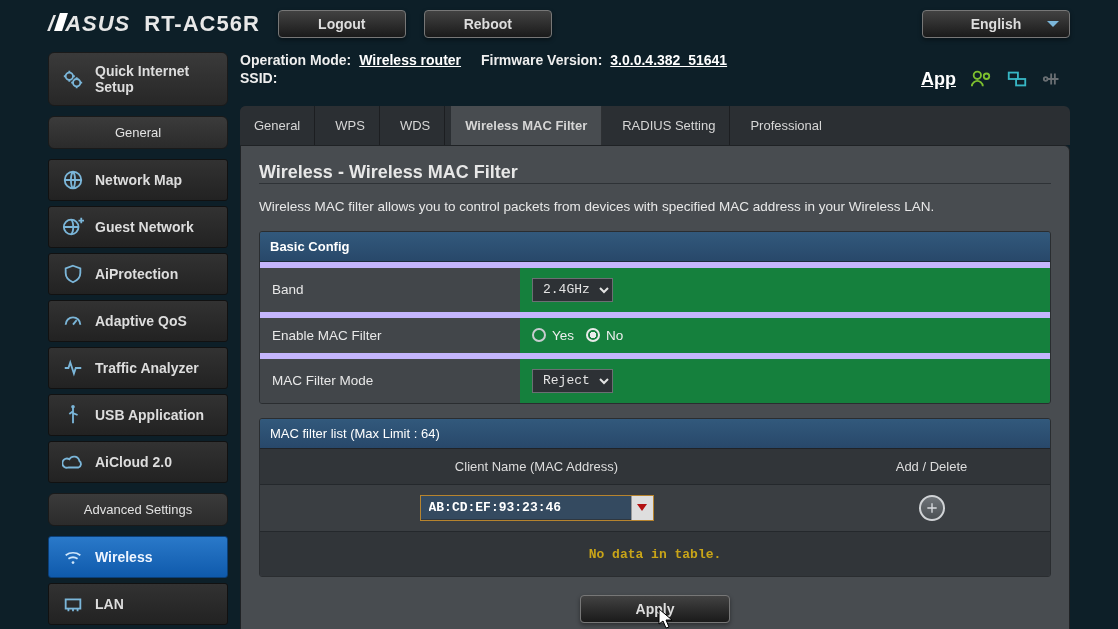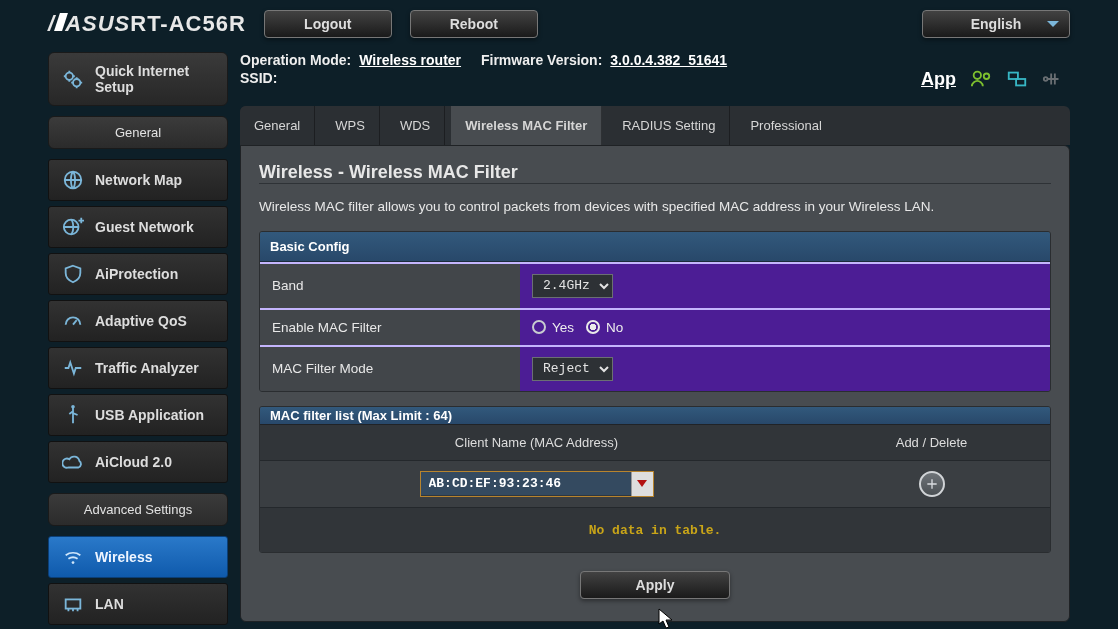--- a/index.html
+++ b/index.html
@@ -1,18 +1,18 @@
 <!DOCTYPE html>
 <html><head>
 <meta charset="utf-8">
 <style>
   *{box-sizing:border-box;margin:0;padding:0}
   body{background:#0d1f28;font-family:Arial,Helvetica,sans-serif;color:#e6e6e6;min-width:1118px}
   .topbar{display:flex;align-items:center;gap:18px;padding:10px 48px 14px 48px}
-  .logo{display:flex;align-items:flex-end;gap:0}
+  .logo{display:flex;align-items:flex-end;gap:14px}
   .brand{font-size:22px;font-weight:700;font-style:italic;color:#e6e6e6;letter-spacing:1px}
   .brand .slash{display:inline-block;width:8px;height:18px;background:#fff;transform:skewX(-18deg);margin-left:2px}
   .model{font-size:22px;font-weight:700;letter-spacing:1px;color:#e8e8e8}
   .btn{display:inline-flex;align-items:center;justify-content:center;min-width:128px;height:28px;
        border:1px solid #777;border-radius:4px;
        background:linear-gradient(#424242,#1a1a1a);color:#ddd;font-size:14px;font-weight:700;
        box-shadow:0 2px 4px rgba(0,0,0,.4);cursor:pointer}
   .btn.lang{min-width:148px;position:relative}
   .btn .caret{position:absolute;right:10px;width:0;height:0;border-left:6px solid transparent;border-right:6px solid transparent;border-top:6px solid #7bb6d9}
   .spacer{flex:1}
@@ -45,31 +45,31 @@
   .tab{padding:12px 14px;background:#2b2f33;color:#d6d6d6;font-size:13px;cursor:pointer;border-right:1px solid rgba(0,0,0,.35)}
   .tab:last-child{border-right:none}
   .tab.active{background:#484c50;font-weight:700}
   .panel{background:#484c50;border:1px solid #1f2225;border-radius:0 6px 6px 6px;padding:16px 18px 22px 18px}
   .panel h2{font-size:18px;color:#e7e7e7;border-bottom:1px solid #2e3236;margin-bottom:14px}
   .desc{font-size:13.5px;color:#e8e8e8;margin-bottom:14px;line-height:1.4}
 
   .config{border:1px solid #2a2d30;border-radius:3px;overflow:hidden;margin-bottom:14px}
   .config .chead{background:linear-gradient(#32597c,#28486a);color:#fff;font-weight:700;font-size:13px;padding:7px 10px;border-bottom:1px solid #1b2b3a}
   .config table{width:100%;border-collapse:collapse}
-  .config td{border-top:2px solid #c4b5fd;padding:10px 12px;font-size:13.5px;color:#e8e8e8;vertical-align:middle}
+  .config td{border-top:6px solid #c4b5fd;padding:10px 12px;font-size:13.5px;color:#e8e8e8;vertical-align:middle}
   .config td.label{width:260px;background:#42464a}
-  .config td.field{background:#4c1d95}
+  .config td.field{background:#15803d}
   select.sel{border:1px solid #6b6f73;background:#2d3135;color:#e3e3e3;font-family:"Courier New",monospace;font-size:13px;padding:2px 6px;height:24px}
   .radio-row{display:flex;align-items:center;gap:12px}
   .radio-row label{display:inline-flex;align-items:center;gap:6px;color:#eee;font-size:13.5px;cursor:pointer}
   .radio{appearance:none;width:14px;height:14px;border-radius:50%;border:2px solid #c8ccd0;display:inline-block;cursor:pointer}
   .radio:checked{background:radial-gradient(#eaeaea 0 45%,transparent 46%);border-color:#eaeaea}
 
   .mac-table{border:1px solid #2a2d30;border-radius:3px;overflow:hidden}
-  .mac-table .thead{background:linear-gradient(#32597c,#28486a);color:#fff;font-weight:700;font-size:13px;padding:1px 10px}
+  .mac-table .thead{background:linear-gradient(#32597c,#28486a);color:#fff;font-weight:400;font-size:13px;padding:7px 10px}
   .mac-table table{width:100%;border-collapse:collapse}
   .mac-table th{background:#313539;color:#ddd;font-weight:400;font-size:13px;padding:10px 8px;border-top:1px solid #202327}
   .mac-table td{background:#3a3e42;padding:10px 8px;text-align:center;border-top:1px solid #24282c;font-size:13px}
   .mac-input-wrap{display:inline-flex;align-items:flex-start;border:1px solid #b7842e;background:#2e3740}
   .mac-input{width:210px;border:none;background:#344a60;color:#fff;font-family:"Courier New",monospace;font-size:13px;padding:4px 8px;font-weight:700;outline:none}
   .mac-dd{width:22px;height:24px;display:inline-flex;align-items:center;justify-content:center;background:#dedede;border-left:1px solid #999;cursor:pointer}
   .mac-dd span{width:0;height:0;border-left:5px solid transparent;border-right:5px solid transparent;border-top:7px solid #b31111}
   .addbtn{width:26px;height:26px;border-radius:50%;border:2px solid #d0d3d6;display:inline-flex;align-items:center;justify-content:center;background:linear-gradient(#6e7378,#4b5054);cursor:pointer}
   .addbtn svg{stroke:#d9dce0;stroke-width:2}
   .nodata{color:#c9a518;font-family:"Courier New",monospace;font-size:13px;font-weight:700}

